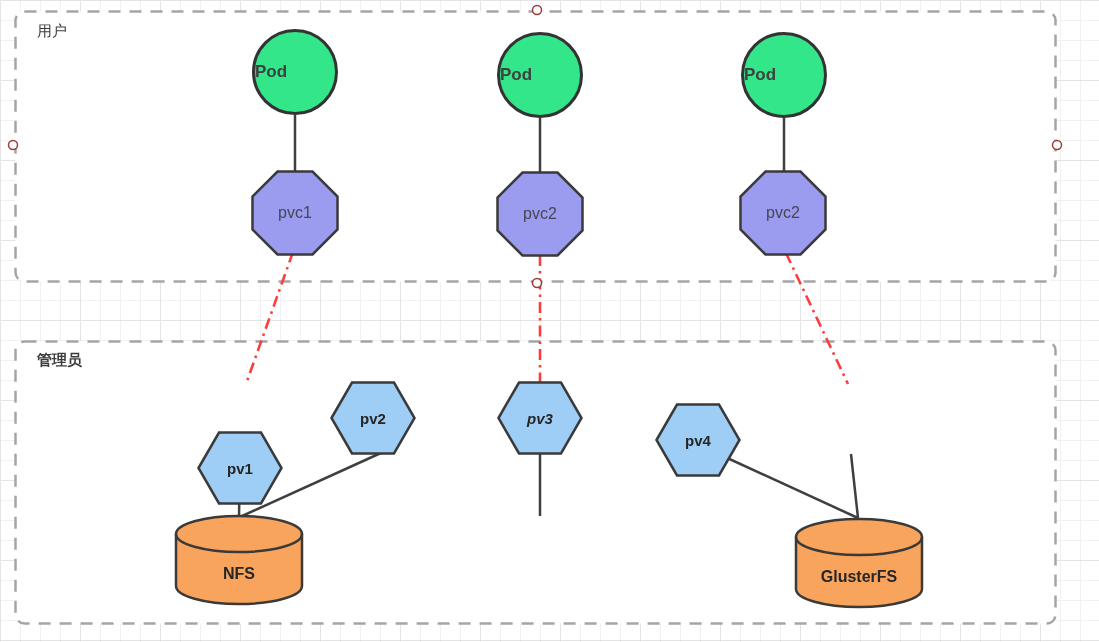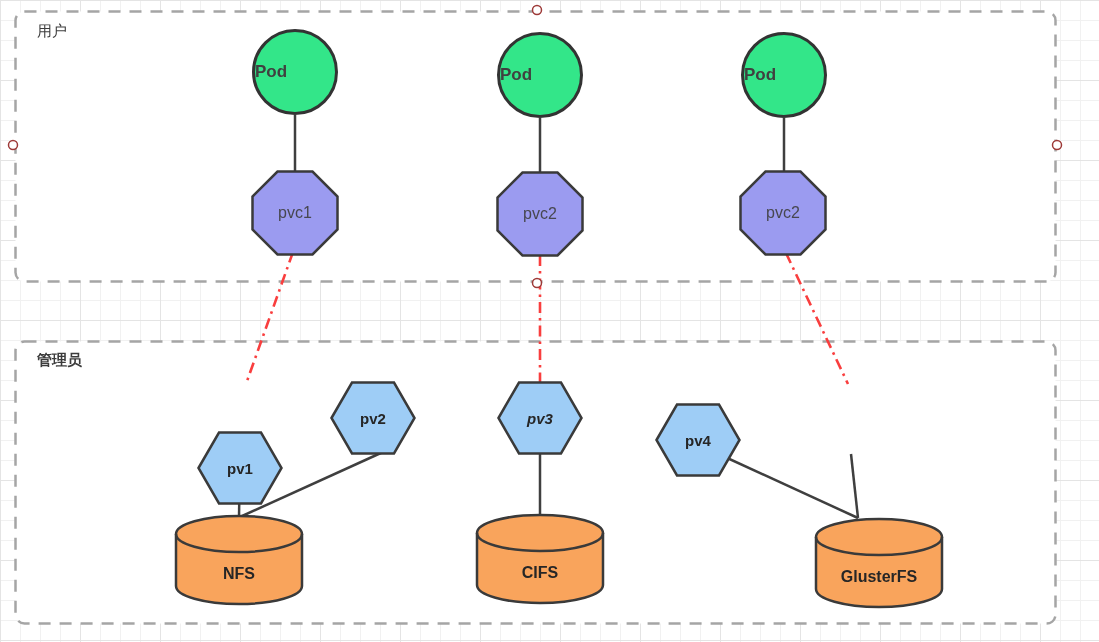--- a/index.html
+++ b/index.html
@@ -129,28 +129,21 @@
     <div class="shape-label pv-label">pv4</div>
   </div>
 
   <div class="node" style="left:174px;top:514px;">
     <svg width="130" height="92" viewBox="0 0 130 92">
       <path d="M 2,20 A 63,18 0 0 1 128,20 L 128,72 A 63,18 0 0 1 2,72 Z" stroke="#3A3A3A" stroke-width="2.5" fill="#F9A45C"></path>
       <path d="M 2,20 A 63,18 0 0 0 128,20" fill="none" stroke="#3A3A3A" stroke-width="2.5"></path>
     </svg>
     <div class="shape-label cyl-label">NFS</div>
   </div>
-  <div class="node" style="left:475px;top:513px;">
-    <svg width="130" height="92" viewBox="0 0 130 92">
-      <path d="M 2,20 A 63,18 0 0 1 128,20 L 128,72 A 63,18 0 0 1 2,72 Z" stroke="#3A3A3A" stroke-width="2.5" fill="#F9A45C"></path>
-      <path d="M 2,20 A 63,18 0 0 0 128,20" fill="none" stroke="#3A3A3A" stroke-width="2.5"></path>
-    </svg>
-    <div class="shape-label cyl-label">CIFS</div>
-  </div>
-  <div class="node" style="left:794px;top:517px;margin-left:20px;">
+  <div class="node" style="left:794px;top:517px;">
     <svg width="130" height="92" viewBox="0 0 130 92">
       <path d="M 2,20 A 63,18 0 0 1 128,20 L 128,72 A 63,18 0 0 1 2,72 Z" stroke="#3A3A3A" stroke-width="2.5" fill="#F9A45C"></path>
       <path d="M 2,20 A 63,18 0 0 0 128,20" fill="none" stroke="#3A3A3A" stroke-width="2.5"></path>
     </svg>
     <div class="shape-label cyl-label">GlusterFS</div>
   </div>
 
 </div>
 
 </body></html>

